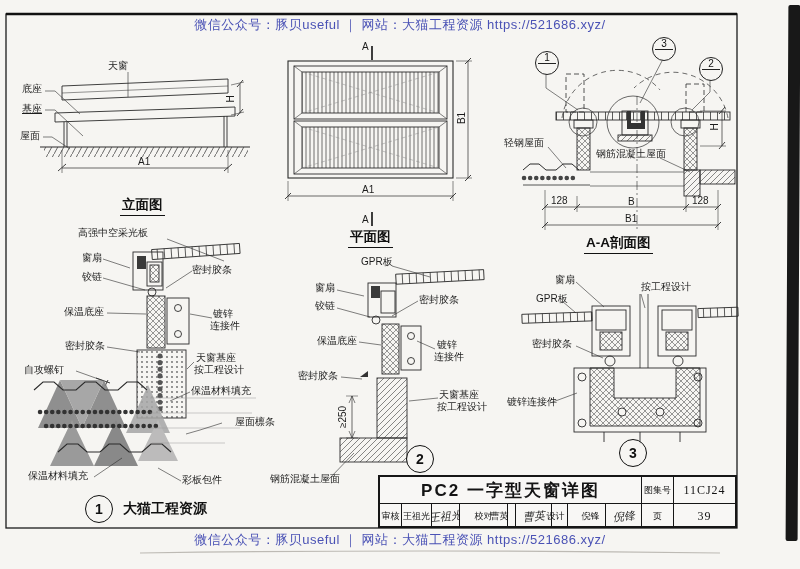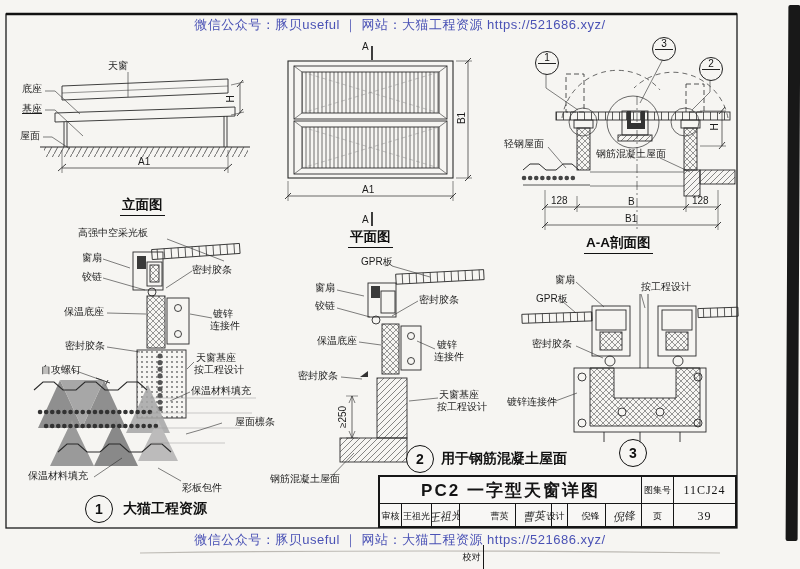--- a/index.html
+++ b/index.html
@@ -232,79 +232,78 @@
 
   <div class="bubble" style="left:535px;top:51px;">
       <span class="n">1</span>
     </div>
   <div class="bubble" style="left:652px;top:37px;">
       <span class="n">3</span>
     </div>
   <div class="bubble" style="left:699px;top:57px;">
       <span class="n">2</span>
     </div>
-  <div class="lbl" style="left:504px;top:138px;">轻钢屋面</div>
+  <div class="lbl" style="left:504px;top:138px;font-family:Liberation Mono, monospace;">轻钢屋面</div>
   <div class="lbl" style="left:596px;top:148px;">钢筋混凝土屋面</div>
   <div class="lbl rot" style="left:711px;top:121px;">H</div>
   <div class="lbl" style="left:551px;top:195px;">128</div>
   <div class="lbl" style="left:628px;top:196px;">B</div>
   <div class="lbl" style="left:692px;top:195px;">128</div>
   <div class="lbl" style="left:625px;top:213px;">B1</div>
   <div class="vtitle" style="left:584px;top:235px;">A-A剖面图</div>
 
   <div class="lbl" style="left:78px;top:227px;">高强中空采光板</div>
   <div class="lbl" style="left:82px;top:252px;">窗扇</div>
   <div class="lbl" style="left:82px;top:271px;">铰链</div>
   <div class="lbl" style="left:192px;top:264px;">密封胶条</div>
   <div class="lbl" style="left:64px;top:306px;">保温底座</div>
   <div class="lbl" style="left:213px;top:308px;">镀锌</div>
   <div class="lbl" style="left:210px;top:320px;">连接件</div>
   <div class="lbl" style="left:65px;top:340px;">密封胶条</div>
-  <div class="lbl" style="left:41px;top:364px;">自攻螺钉</div>
+  <div class="lbl" style="left:24px;top:364px;">自攻螺钉</div>
   <div class="lbl" style="left:196px;top:352px;">天窗基座</div>
   <div class="lbl" style="left:194px;top:364px;">按工程设计</div>
   <div class="lbl" style="left:191px;top:385px;">保温材料填充</div>
   <div class="lbl" style="left:223px;top:416px;margin-left:12px;">屋面檩条</div>
   <div class="lbl" style="left:28px;top:470px;">保温材料填充</div>
-  <div class="lbl" style="left:182px;top:474px;margin-top:8px;">彩板包件</div>
+  <div class="lbl" style="left:182px;top:474px;">彩板包件</div>
   <div class="capbubble" style="left:85px;top:495px;">1</div>
   <div class="cap" style="left:123px;top:500px;">大猫工程资源</div>
 
   <div class="lbl" style="left:361px;top:256px;">GPR板</div>
   <div class="lbl" style="left:315px;top:282px;">窗扇</div>
   <div class="lbl" style="left:315px;top:300px;">铰链</div>
   <div class="lbl" style="left:419px;top:294px;">密封胶条</div>
   <div class="lbl" style="left:317px;top:335px;">保温底座</div>
   <div class="lbl" style="left:437px;top:339px;">镀锌</div>
   <div class="lbl" style="left:434px;top:351px;">连接件</div>
   <div class="lbl" style="left:298px;top:370px;">密封胶条</div>
   <div class="lbl" style="left:439px;top:389px;">天窗基座</div>
   <div class="lbl" style="left:437px;top:401px;">按工程设计</div>
   <div class="lbl rot" style="left:332px;top:411px;">≥250</div>
   <div class="lbl" style="left:270px;top:473px;">钢筋混凝土屋面</div>
   <div class="capbubble" style="left:406px;top:445px;">2</div>
-  <div class="cap" style="left:441px;top:450px;">用于钢筋混凝土屋面</div>
 
   <div class="lbl" style="left:555px;top:274px;">窗扇</div>
   <div class="lbl" style="left:641px;top:281px;">按工程设计</div>
   <div class="lbl" style="left:536px;top:293px;">GPR板</div>
   <div class="lbl" style="left:532px;top:338px;">密封胶条</div>
   <div class="lbl" style="left:507px;top:396px;">镀锌连接件</div>
   <div class="capbubble" style="left:619px;top:439px;">3</div>
 
   <div class="tb">
     <div class="tbc r1 tbtitle" style="left:0;width:262px;">PC2  一字型天窗详图</div>
     <div class="tbc r1" style="left:262px;width:32px;">图集号</div>
     <div class="tbc r1 num" style="left:294px;width:61px;border-right:none;">11CJ24</div>
     <div class="tbc r2" style="left:0;width:22px;">审核</div>
     <div class="tbc r2" style="left:22px;width:30px;">王祖光</div>
     <div class="tbc r2" style="left:52px;width:28px;">
         <span class="sig">王祖光</span>
       </div>
-    <div class="tbc r2" style="left:80px;width:24px;margin-top:41px;">校对</div>
+    <div class="tbc r2" style="left:80px;width:48px;">校对</div>
     <div class="tbc r2" style="left:104px;width:32px;">曹英</div>
     <div class="tbc r2" style="left:136px;width:36px;">
         <span class="sig">曹英</span>
       </div>
     <div class="tbc r2" style="left:164px;width:24px;">设计</div>
     <div class="tbc r2" style="left:196px;width:30px;">倪锋</div>
     <div class="tbc r2" style="left:226px;width:36px;">
         <span class="sig">倪锋</span>
       </div>
     <div class="tbc r2" style="left:262px;width:32px;">页</div>

